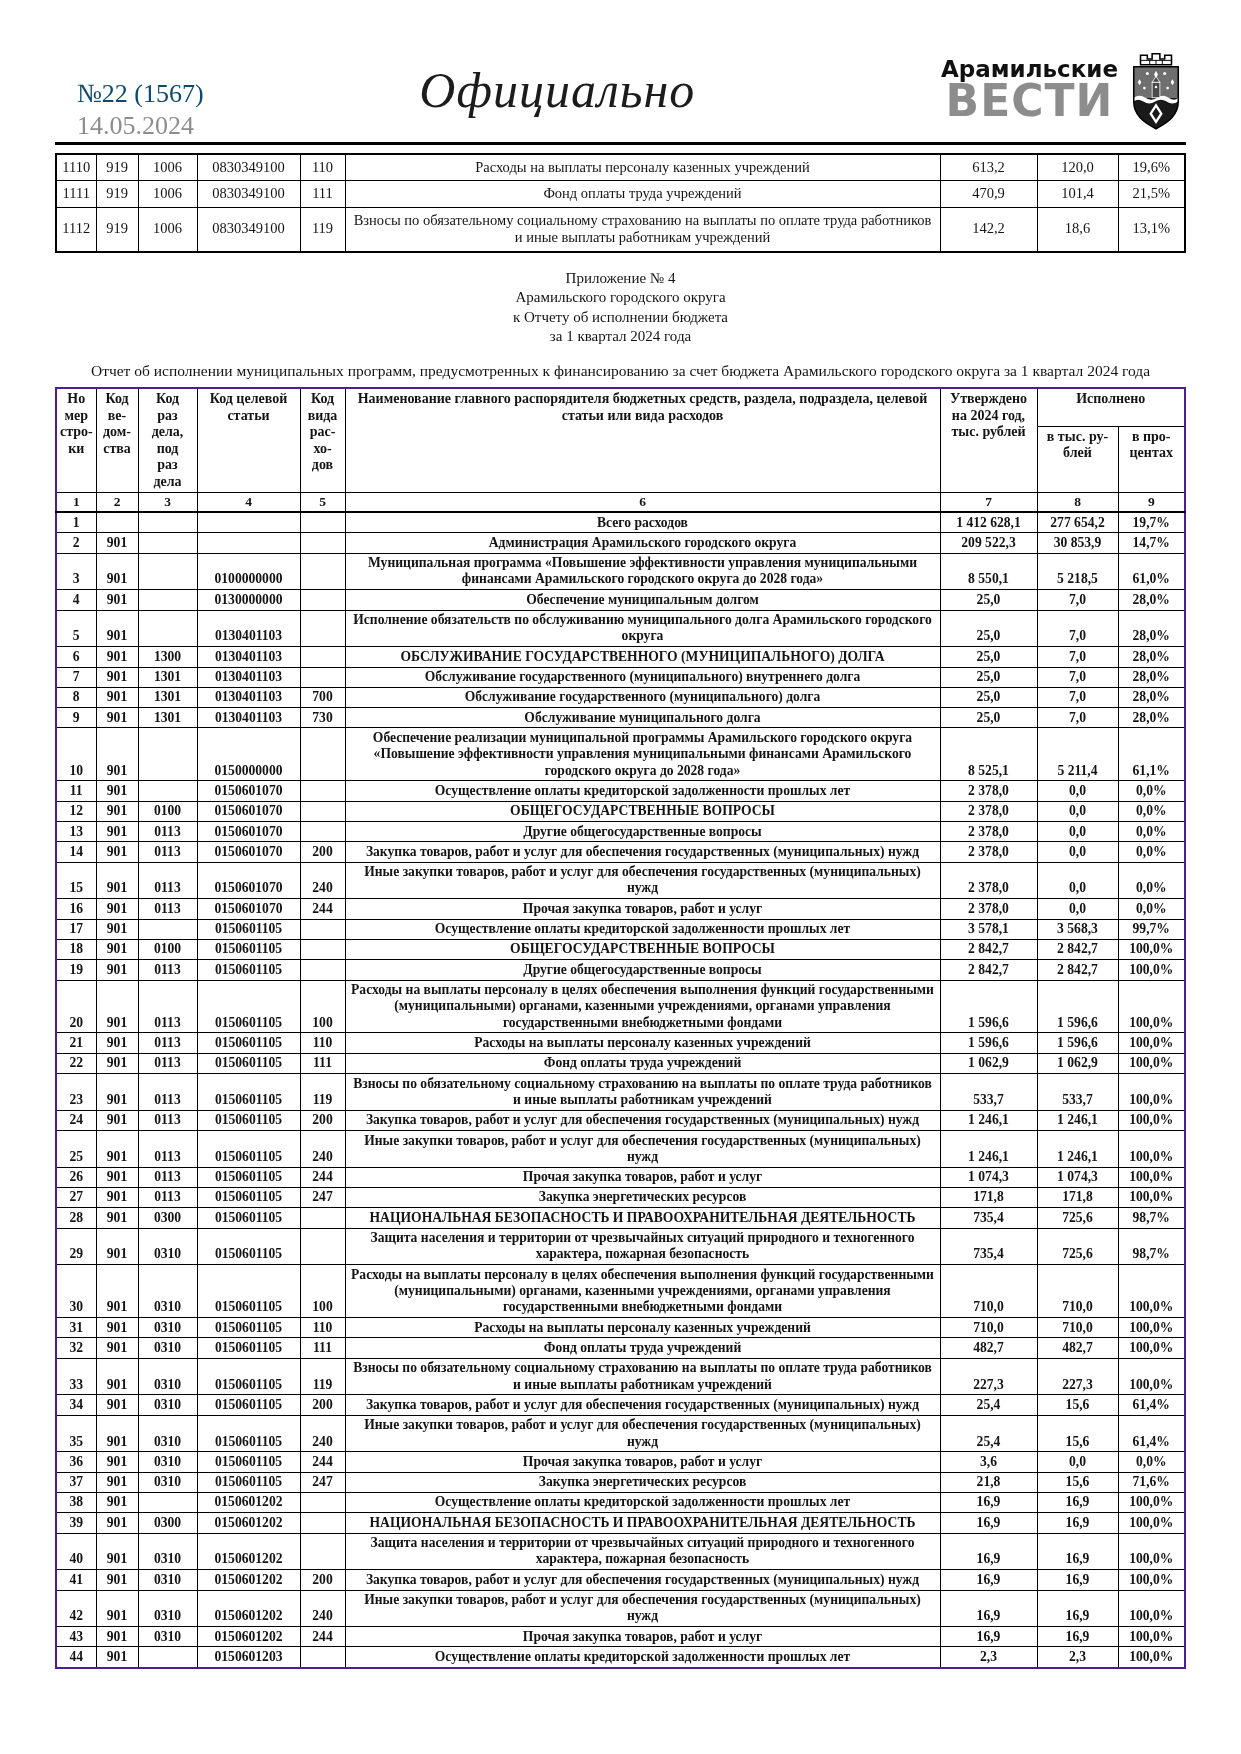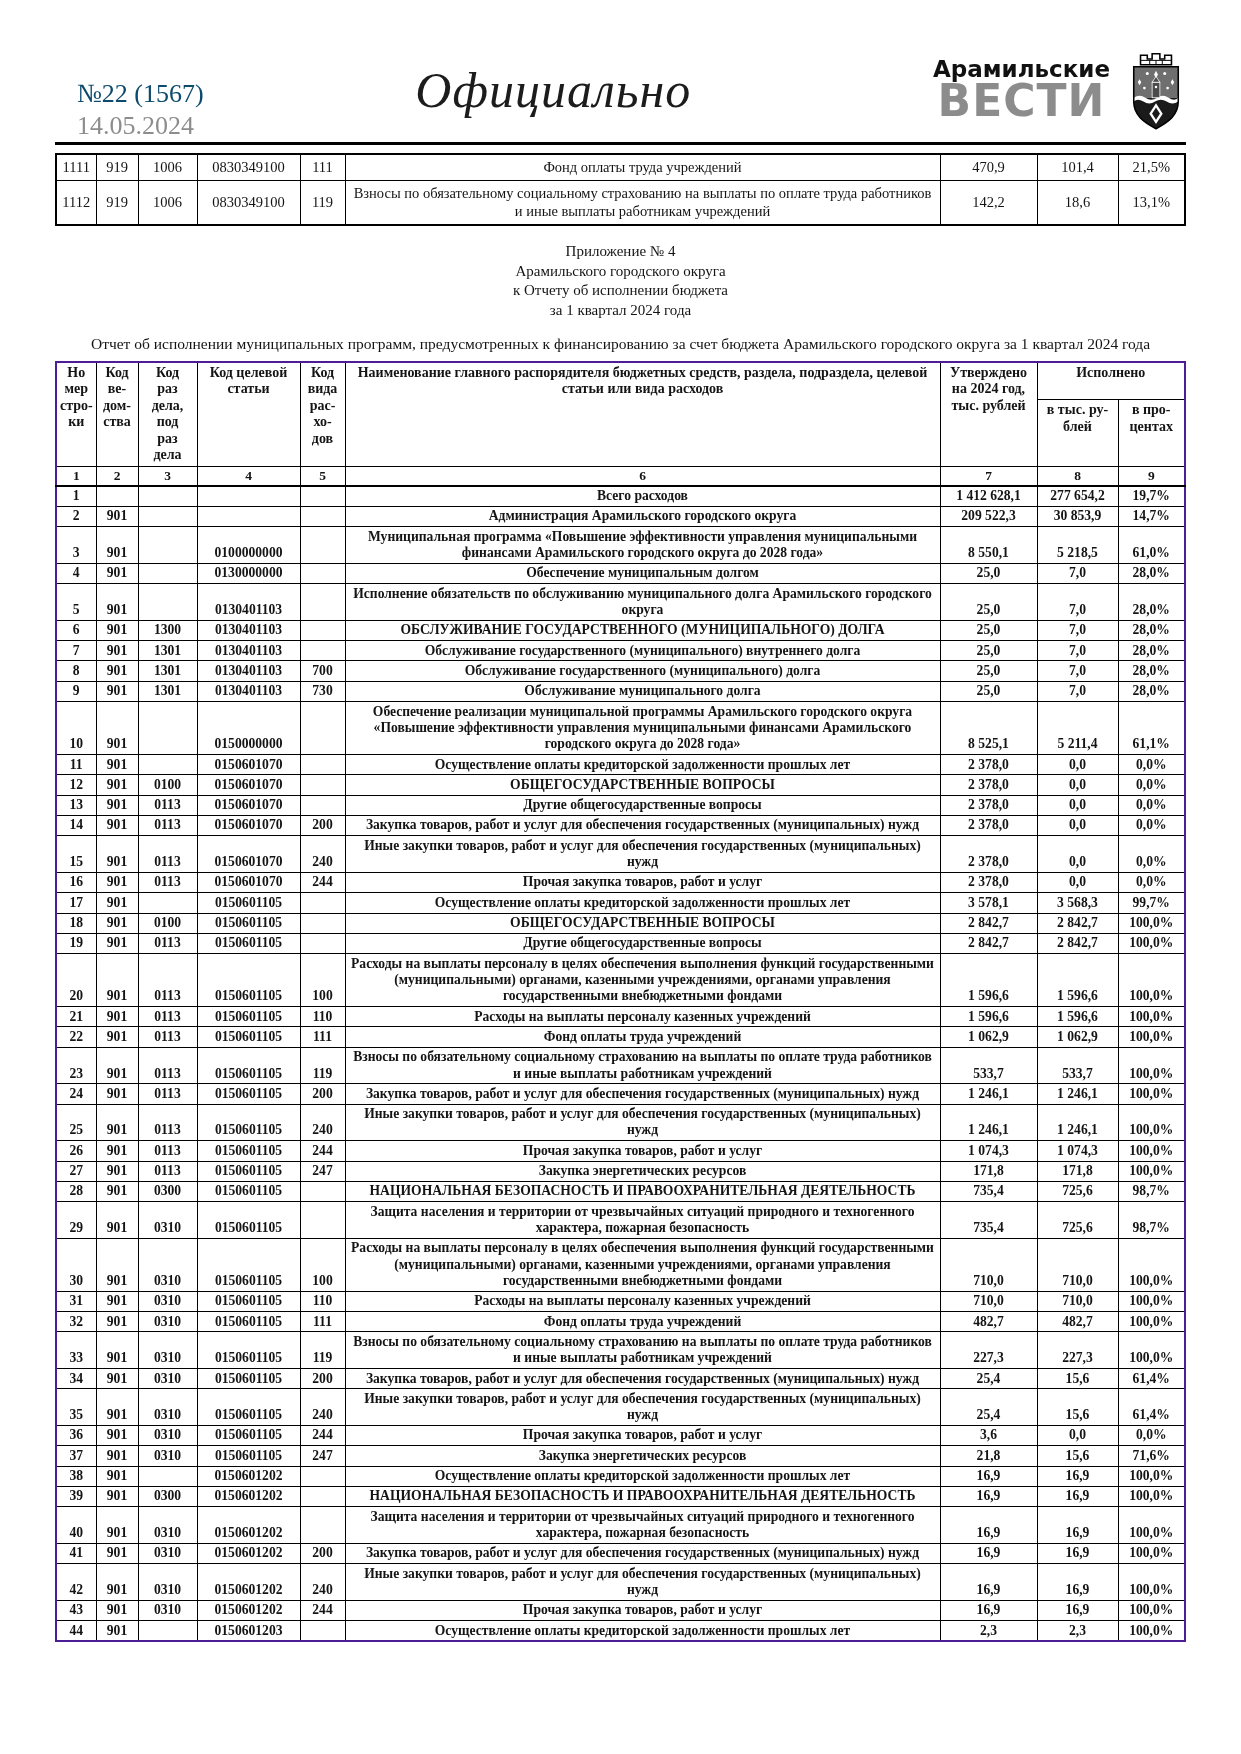--- a/index.html
+++ b/index.html
@@ -9,21 +9,21 @@
 
   
   .masthead{display:flex;align-items:center;padding-top:42px;height:96px;}
   .pageno{font-family:"DejaVu Sans",sans-serif;font-weight:900;font-size:84px;
           line-height:0.9;letter-spacing:-8px;color:#191919;}
   .issue-block{margin-left:22px;font-size:26px;line-height:1.22;}
   .issue-no{color:#0c4a6e;margin-top:40px;}
   .issue-date{color:#8d8d8d;}
   .section-title{flex:1;text-align:center;font-style:italic;font-weight:400;
                  font-size:50px;letter-spacing:1px;color:#1c1c1c;padding-right:30px;}
-  .brand{display:flex;align-items:center;gap:16px;}
+  .brand{display:flex;align-items:center;gap:8px;}
   .brand-text{text-align:center;line-height:1;}
   .brand-top{font-family:"DejaVu Sans",sans-serif;font-weight:bold;font-size:23px;color:#111;}
   .brand-bottom{font-family:"DejaVu Sans",sans-serif;font-weight:900;font-size:44px;
                 color:#8c8c8c;letter-spacing:1px;margin-top:-2px;}
   .rule{height:3px;background:#000;margin-top:4px;}
 
   
   table{border-collapse:collapse;width:100%;table-layout:fixed;}
   td{border:1px solid #000;text-align:center;overflow:hidden;}
   .cont-table{margin-top:8px;border:2px solid #000;}
@@ -92,20 +92,31 @@
         <col style="width:42px">
         <col style="width:59px">
       <col style="width:103px">
         <col style="width:45px">
         <col>
       <col style="width:97px">
         <col style="width:81px">
         <col style="width:67px">
     </colgroup>
     <tbody>
+        <tr>
+    <td>1110</td>
+    <td>919</td>
+    <td>1006</td>
+    <td>0830349100</td>
+    <td>110</td>
+    <td>Расходы на выплаты персоналу казенных учреждений</td>
+    <td>613,2</td>
+    <td>120,0</td>
+    <td>19,6%</td>
+  </tr>
         <tr>
     <td>1111</td>
     <td>919</td>
     <td>1006</td>
     <td>0830349100</td>
     <td>111</td>
     <td>Фонд оплаты труда учреждений</td>
     <td>470,9</td>
     <td>101,4</td>
     <td>21,5%</td>

